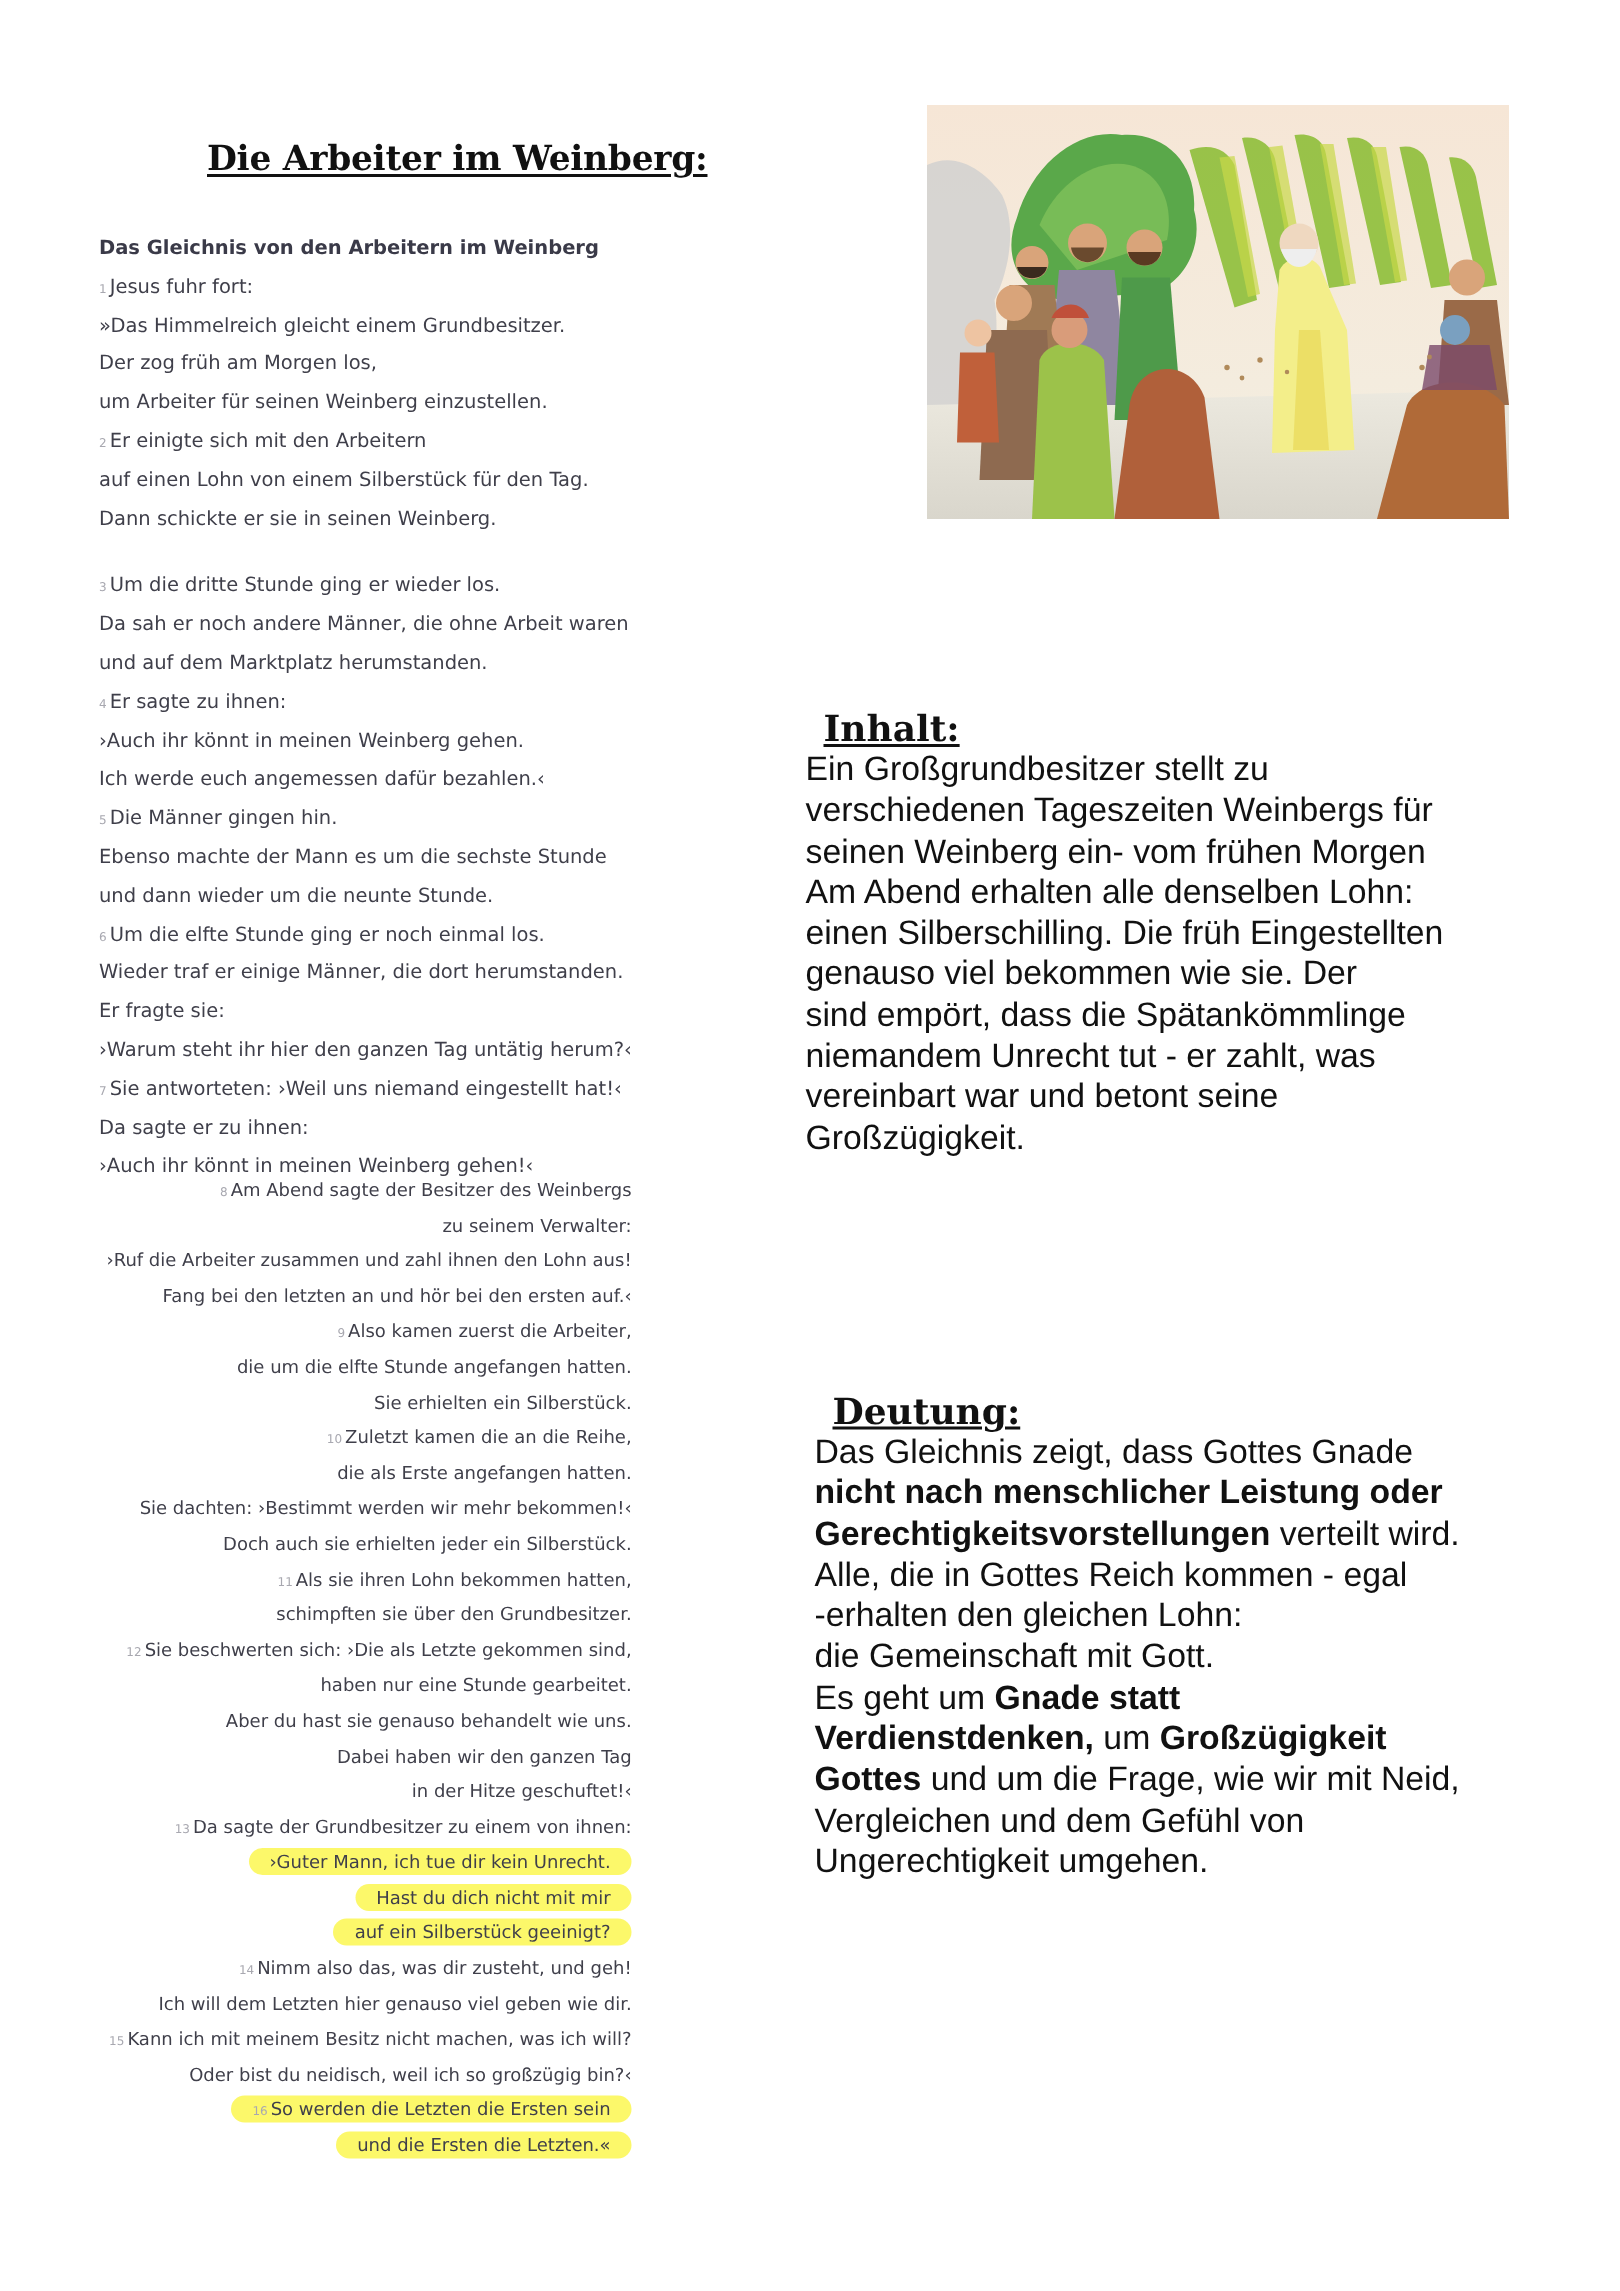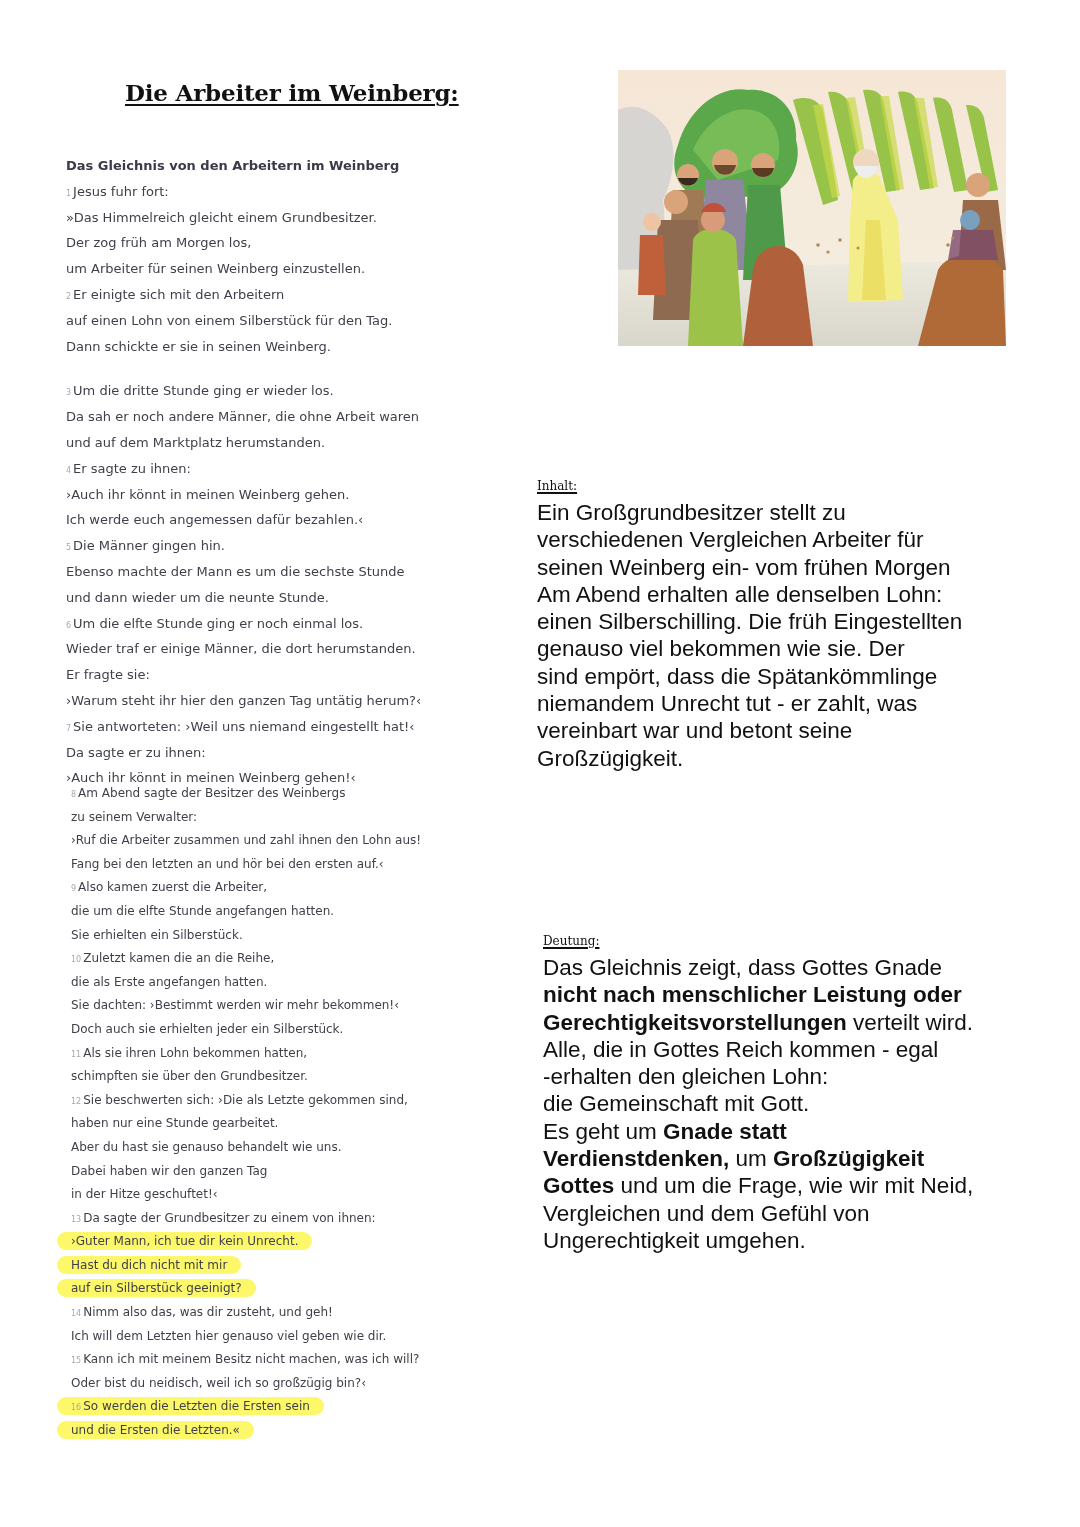--- a/index.html
+++ b/index.html
@@ -15,36 +15,36 @@
       left: 122px;
       top: 76px;
       font-family: "DejaVu Serif", "Liberation Serif", serif;
       font-weight: bold;
       font-size: 23px;
       color: #111;
       text-decoration: underline;
       text-decoration-thickness: 2px;
       text-underline-offset: 3px;
       letter-spacing: -0.2px;
-      margin: 3px;
+      margin: 16px;
     }
     .bible {
       position: absolute;
       font-family: "DejaVu Sans", "Liberation Sans", sans-serif;
       color: #3f3f4a;
     }
     .bible-a { left: 66px; top: 132px; font-size: 13px; }
     .bible-b { left: 71px; top: 784px; font-size: 12px; }
     .bible .line {
       display: block;
       white-space: nowrap;
       position: relative;
     }
     .bible-a .line { height: 25.8px; line-height: 20px; }
-    .bible-b .line { height: 23.6px; line-height: 18px; }
+    .bible-b .line { height: 23.6px; line-height: 18px; text-align: right; }
     .bible .heading {
       font-weight: bold;
       color: #3a3a48;
       margin-top: 24px;
     }
     .bible .gap { height: 19px; }
     .vnum {
       font-size: 8px;
       color: #a8a8b0;
       margin-right: 2px;
@@ -67,27 +67,28 @@
     .section {
       position: absolute;
       font-family: "Liberation Sans", "DejaVu Sans", sans-serif;
       color: #111;
       font-size: 22.5px;
       line-height: 27.3px;
       margin: 0;
     }
     .section .sec-title {
       font-family: "DejaVu Serif", "Liberation Serif", serif;
-      font-weight: normal;
-      font-size: 12px;
+      font-weight: bold;
+      font-size: 24px;
       text-decoration: underline;
       text-decoration-thickness: 2px;
       text-underline-offset: 2px;
       display: block;
       line-height: 26px;
+      margin-left: 12px;
     }
     .section .row { display: block; white-space: nowrap; }
     .inhalt { left: 537px; top: 473px; }
     .deutung { left: 543px; top: 928px; }
     b { font-weight: bold; }
   </style>
 </head>
 <body>
 
 <h1 class="title">Die Arbeiter im Weinberg:</h1>
@@ -232,21 +233,21 @@
       <circle cx="330" cy="175" r="1.8"></circle>
         <circle cx="335" cy="168" r="1.6"></circle>
     </g>
   </svg>
 </div>
 
 <div class="section inhalt">
   <span class="sec-title">Inhalt:</span>
   <div>
       <span class="row">Ein Großgrundbesitzer stellt zu</span>
-      <span class="row">verschiedenen Vergleichen Arbeiter für</span>
+      <span class="row">verschiedenen Tageszeiten Weinbergs für</span>
       <span class="row">seinen Weinberg ein- vom frühen Morgen</span>
       <span class="row">Am Abend erhalten alle denselben Lohn:</span>
       <span class="row">einen Silberschilling. Die früh Eingestellten</span>
       <span class="row">genauso viel bekommen wie sie. Der</span>
       <span class="row">sind empört, dass die Spätankömmlinge</span>
       <span class="row">niemandem Unrecht tut - er zahlt, was</span>
       <span class="row">vereinbart war und betont seine</span>
       <span class="row">Großzügigkeit.</span>
     </div>
 </div>

